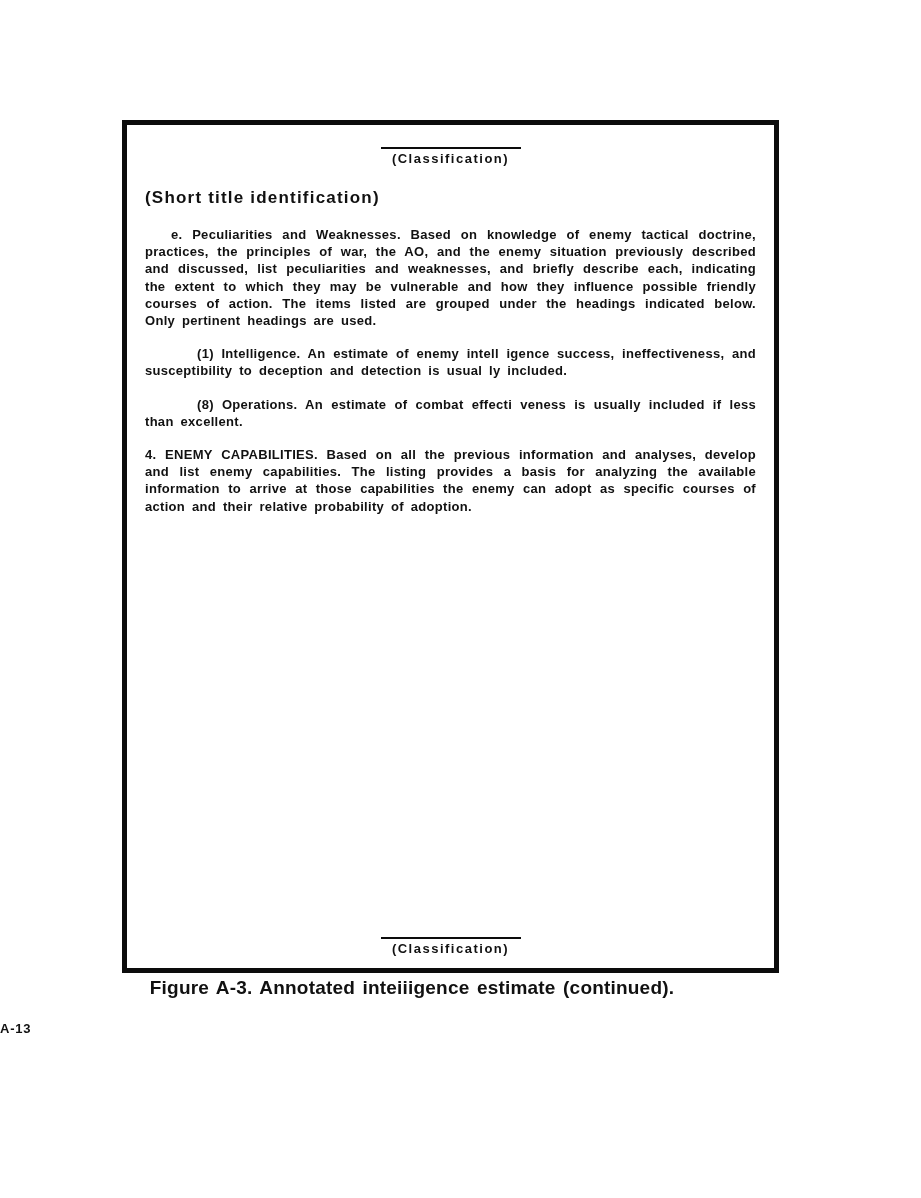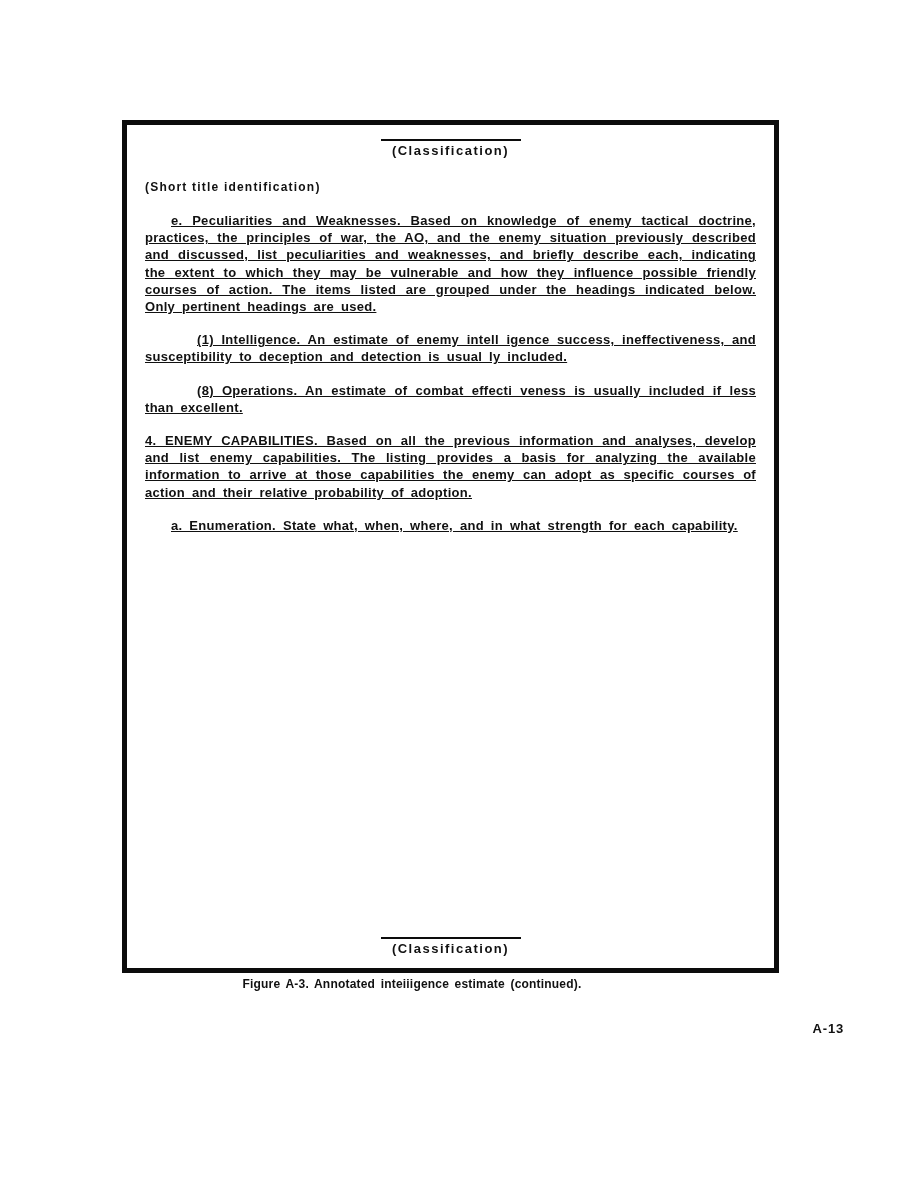--- a/index.html
+++ b/index.html
@@ -15,21 +15,21 @@
   }
 
   .doc-frame {
     position: absolute;
     left: 122px;
     top: 120px;
     width: 657px;
     height: 853px;
     border: 5px solid #0c0c0c;
     background: #ffffff;
-    padding: 8px 18px 10px 18px;
+    padding: 16px 18px 10px 18px;
     display: flex;
     flex-direction: column;
   }
 
   .classification {
     text-align: center;
     margin-top: 6px;
   }
   .classification .class-rule {
     width: 140px;
@@ -42,60 +42,59 @@
     font-weight: bold;
     letter-spacing: 1.5px;
   }
   .classification.bottom {
     margin-top: auto;
     margin-bottom: 2px;
   }
 
   .short-title {
     margin-top: 22px;
-    font-size: 12px;
+    font-size: 17px;
     font-weight: bold;
     letter-spacing: 1.2px;
   }
 
   .body-text {
     margin-top: 2px;
   }
   .para {
     margin-top: 16px;
     font-size: 13px;
     font-weight: bold;
     line-height: 17.2px;
     letter-spacing: 0.3px;
     word-spacing: 3px;
     text-align: justify;
-    text-decoration: underline;
   }
   .para.indent-sm  { text-indent: 26px; }
   .para.indent-lg  { text-indent: 52px; }
   .para.indent-none{ text-indent: 0; }
 
   .figure-caption {
     position: absolute;
     left: 0;
     top: 977px;
     width: 824px;
     text-align: center;
-    font-size: 12px;
+    font-size: 19px;
     font-weight: bold;
     letter-spacing: 0.2px;
     word-spacing: 2px;
   }
 
   .page-number {
     position: absolute;
     left: 0;
     top: 1021px;
     width: 844px;
-    text-align: right;
+    text-align: left;
     font-size: 13px;
     font-weight: bold;
     letter-spacing: 0.8px;
   }
 </style>
 </head>
 <body>
 
 <div class="doc-frame">
 
@@ -112,21 +111,20 @@
 
     <p class="para indent-lg">(1)  Intelligence.  An estimate of enemy intell igence success, ineffectiveness, and susceptibility to deception and detection is usual ly included.</p>
 
     <p class="para indent-lg">(8)  Operations.  An estimate of combat effecti veness is usually included if less than excellent.</p>
 
 
 
 
     <p class="para indent-none">4.  ENEMY CAPABILITIES.  Based on all the previous information and analyses, develop and list enemy capabilities.  The listing provides a basis for analyzing the available information to arrive at those capabilities the enemy can adopt as specific courses of action and their relative probability of adoption.</p>
 
-    <p class="para indent-sm">a.  Enumeration.  State what, when, where, and in what strength for each capability.</p>
   </div>
 
   <div class="classification bottom">
     <div class="class-rule"></div>
     <div class="class-text">(Classification)</div>
   </div>
 
 </div>
 
 <div class="figure-caption">Figure A-3. Annotated inteiiigence  estimate (continued).</div>

